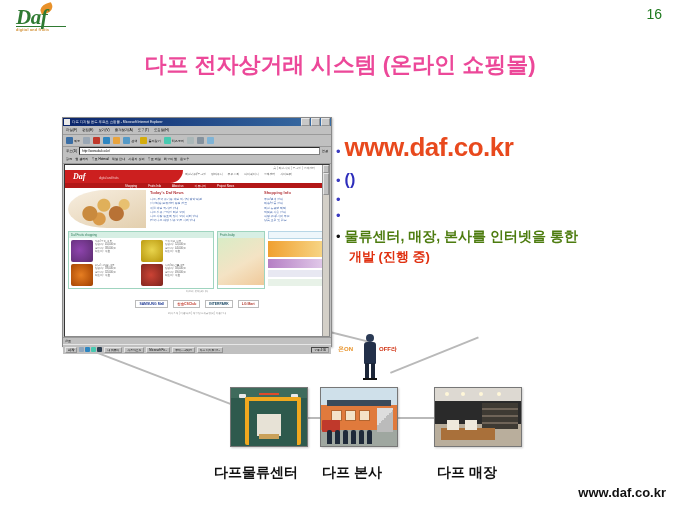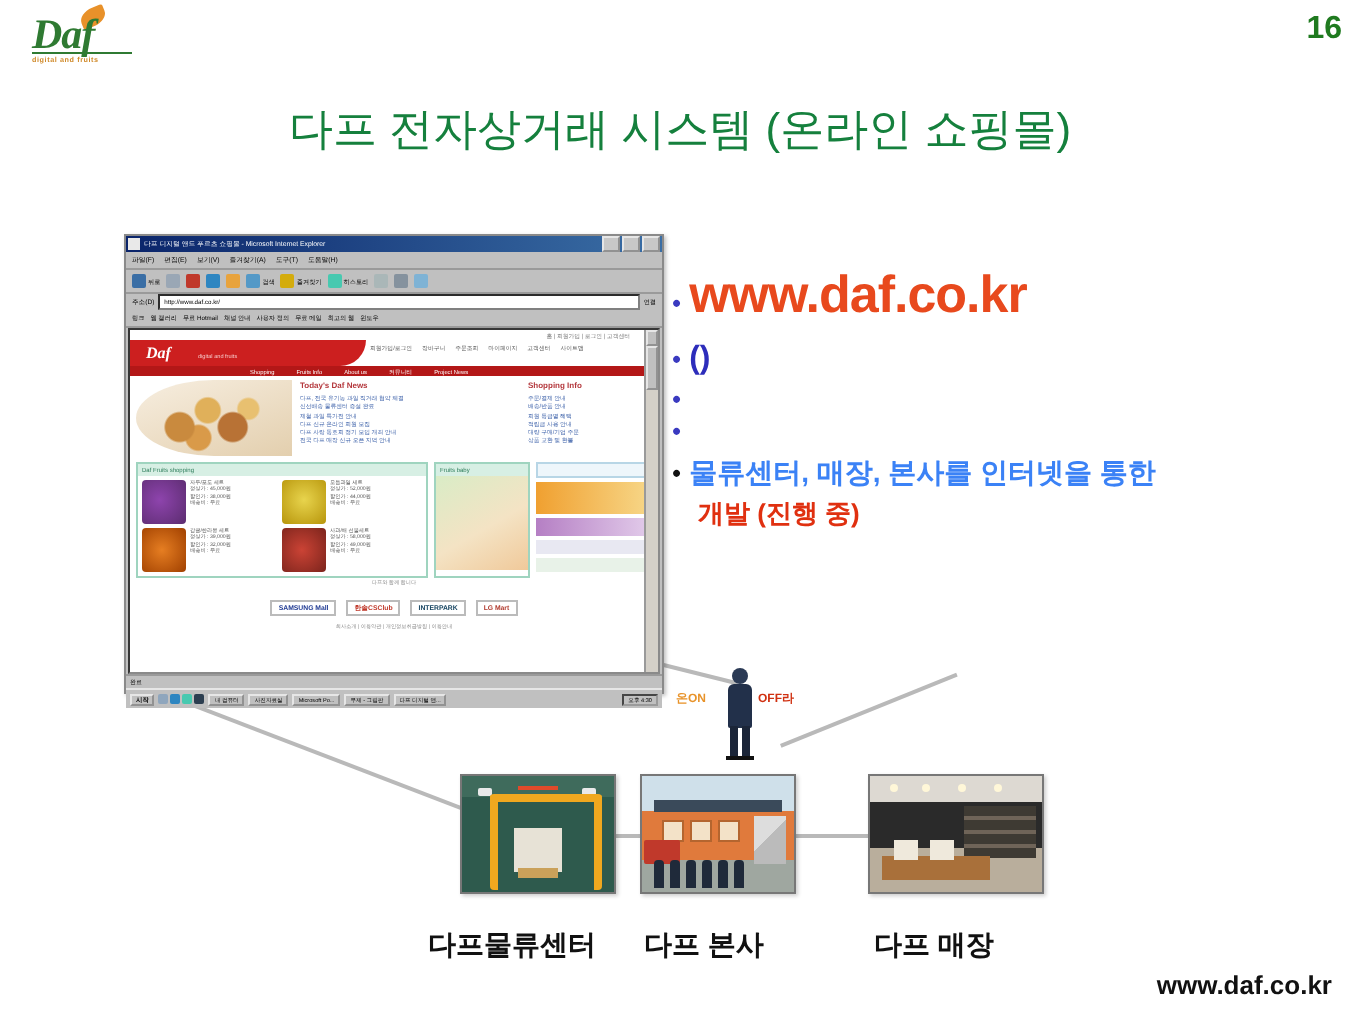--- a/index.html
+++ b/index.html
@@ -28,28 +28,28 @@
   }
   .logo-sub{
     position:absolute;left:2px;top:24px;
     font-size:3.6px;color:#d08a2a;letter-spacing:0.3px;font-weight:bold;
     white-space:nowrap;
   }
   .logo-rule{position:absolute;left:2px;top:22px;width:50px;height:1px;background:#2f7a32;}
 
   
   .page-num{
-    position:absolute;right:9px;top:6px;
-    font-size:16px;font-weight:bold;color:#1f7a1f;
+    position:absolute;right:18px;top:6px;
+    font-size:14px;font-weight:normal;color:#1f7a1f;
   }
 
   
   .title{
     position:absolute;left:0;top:50px;width:680px;text-align:center;
-    font-size:22px;font-weight:normal;color:#15803d;letter-spacing:0px;
+    font-size:22px;font-weight:bold;color:#ec4899;letter-spacing:0px;
   }
 
   
   .conn{position:absolute;background:#b9b9b9;transform-origin:0 0;}
 
   
   .browser{
     position:absolute;left:62px;top:117px;width:268px;height:228px;
     background:#c0c0c0;border:1px solid #8a8a8a;
     box-shadow:1px 1px 2px rgba(0,0,0,.25);
@@ -151,21 +151,21 @@
   .tb-task{background:#c0c0c0;border:1px outset #e6e6e6;font-size:2.8px;padding:0 2px;max-width:34px;overflow:hidden;white-space:nowrap;}
   .tray{margin-left:auto;font-size:2.8px;border:1px inset #9a9a9a;padding:0 2px;white-space:nowrap;}
 
   
   .bullets{position:absolute;left:336px;top:132px;width:340px;}
   .b-row{display:flex;align-items:baseline;white-space:nowrap;}
   .b-dot{color:#3a3ac0;margin-right:4px;font-size:13px;line-height:1;}
   .b-url{font-size:26px;font-weight:bold;color:#e8491d;letter-spacing:-0.5px;}
   .b-blue{font-size:16px;font-weight:bold;color:#2d2dbb;}
   .b-big{font-size:21px;font-weight:bold;color:#2d2dbb;letter-spacing:0px;}
-  .b-dark{font-size:14px;font-weight:bold;color:#3b82f6;}
+  .b-dark{font-size:14px;font-weight:bold;color:#4d7c0f;}
   .b-red{font-size:16px;font-weight:bold;color:#e03010;}
   .b-red-sm{font-size:13px;font-weight:bold;color:#e03010;}
   .r1{margin-top:0px;}
   .r2{margin-top:8px;}
   .r3{margin-top:4px;}
   .r4{margin-top:3px;}
   .r5{margin-top:6px;}
   .r6{margin-top:2px;margin-left:13px;}
 
   

